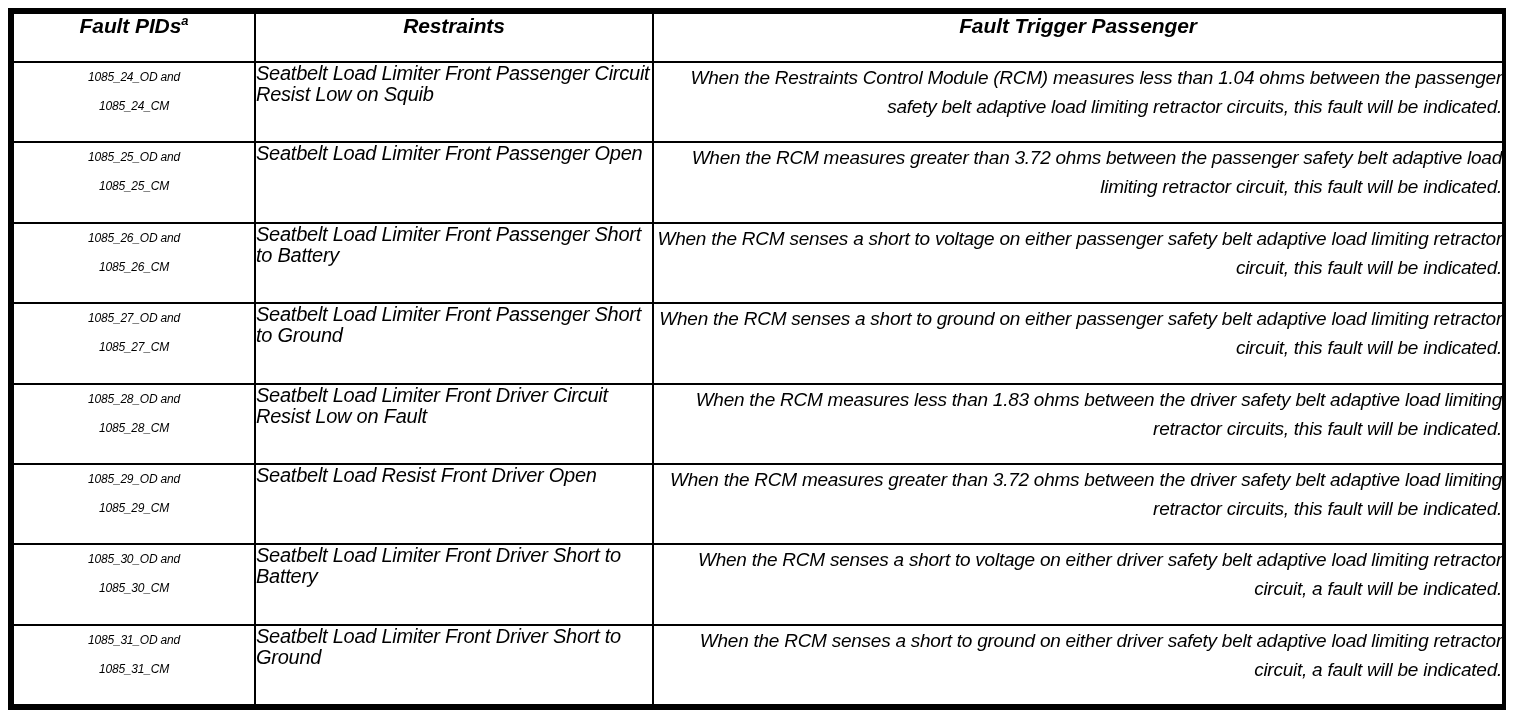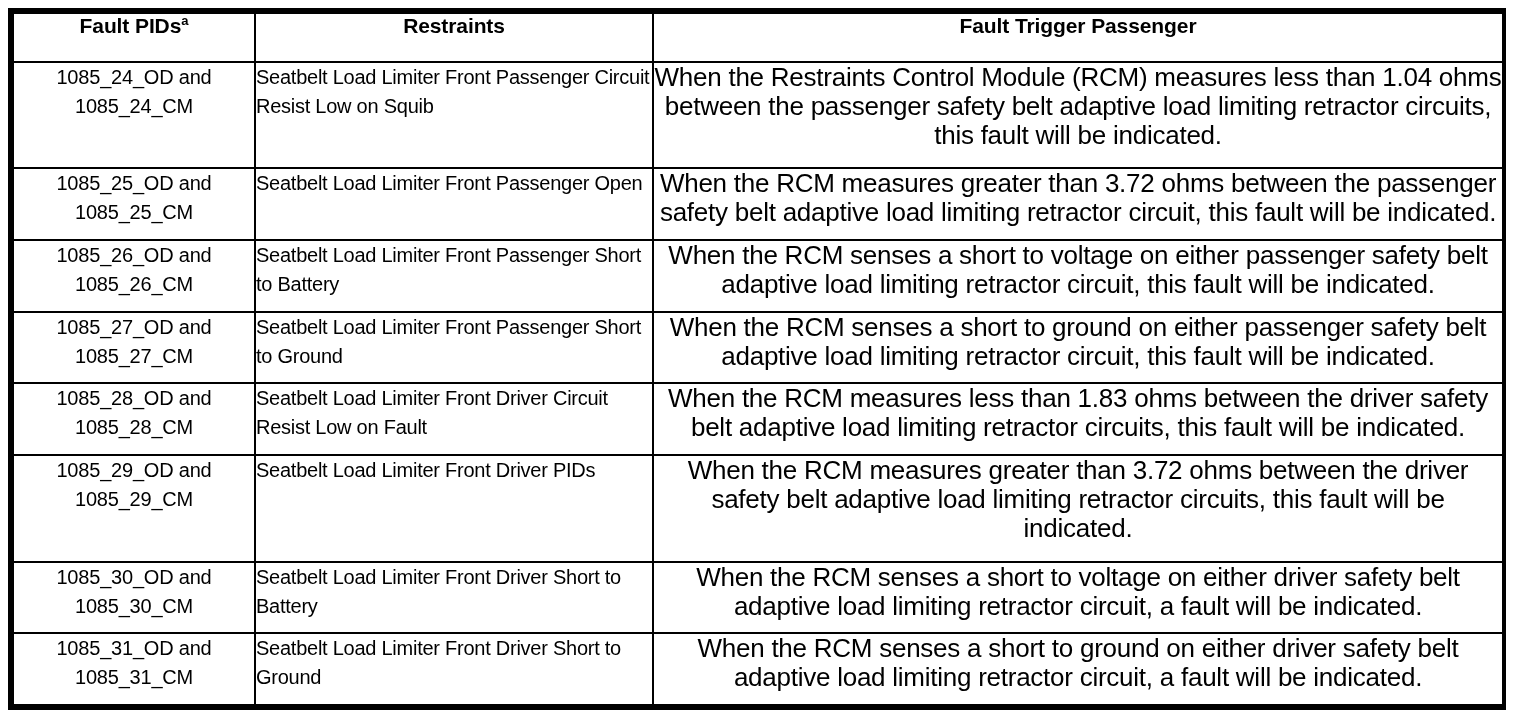--- a/index.html
+++ b/index.html
@@ -36,20 +36,21 @@
   table.fault-table col.col-pid   { width: 242px; }
   table.fault-table col.col-desc  { width: 398px; }
   table.fault-table col.col-cond  { width: 850px; }
 
   table.fault-table th,
   table.fault-table td {
     border: 2px solid #000000;
     vertical-align: top;
     box-sizing: border-box;
     padding: 0;
+    font-style: italic;
   }
 
   
   thead th {
     text-align: center;
     vertical-align: middle;
     font-size: 21px;
     font-weight: bold;
     height: 49px;
     padding: 0 6px;
@@ -58,35 +59,35 @@
   thead th .sup {
     font-size: 13px;
     vertical-align: super;
     font-weight: bold;
     line-height: 0;
   }
 
   
   td.pid {
     text-align: center;
-    font-size: 20px;
+    font-size: 12px;
     line-height: 29px;
     padding: 11px 6px 10px 6px;
     letter-spacing: -0.2px;
   }
   td.desc {
     text-align: left;
     font-size: 20px;
-    line-height: 29px;
+    line-height: 21px;
     padding: 11px 8px 10px 10px;
     letter-spacing: -0.25px;
   }
   td.cond {
-    text-align: center;
-    font-size: 26px;
+    text-align: right;
+    font-size: 19px;
     line-height: 29px;
     padding: 11px 10px 10px 11px;
     letter-spacing: -0.25px;
   }
 
   td.pid .line { display: block; white-space: nowrap; }
 </style>
 </head>
 <body>
 
@@ -143,21 +144,21 @@
             <span class="line">1085_28_CM</span>
           </td>
         <td class="desc">Seatbelt Load Limiter Front Driver Circuit Resist Low on Fault</td>
         <td class="cond">When the RCM measures less than 1.83 ohms between the driver safety belt adaptive load limiting retractor circuits, this fault will be indicated.</td>
       </tr>
       <tr>
         <td class="pid">
             <span class="line">1085_29_OD and</span>
             <span class="line">1085_29_CM</span>
           </td>
-        <td class="desc">Seatbelt Load Limiter Front Driver PIDs</td>
+        <td class="desc">Seatbelt Load Resist Front Driver Open</td>
         <td class="cond">When the RCM measures greater than 3.72 ohms between the driver safety belt adaptive load limiting retractor circuits, this fault will be indicated.</td>
       </tr>
       <tr>
         <td class="pid">
             <span class="line">1085_30_OD and</span>
             <span class="line">1085_30_CM</span>
           </td>
         <td class="desc">Seatbelt Load Limiter Front Driver Short to Battery</td>
         <td class="cond">When the RCM senses a short to voltage on either driver safety belt adaptive load limiting retractor circuit, a fault will be indicated.</td>
       </tr>

